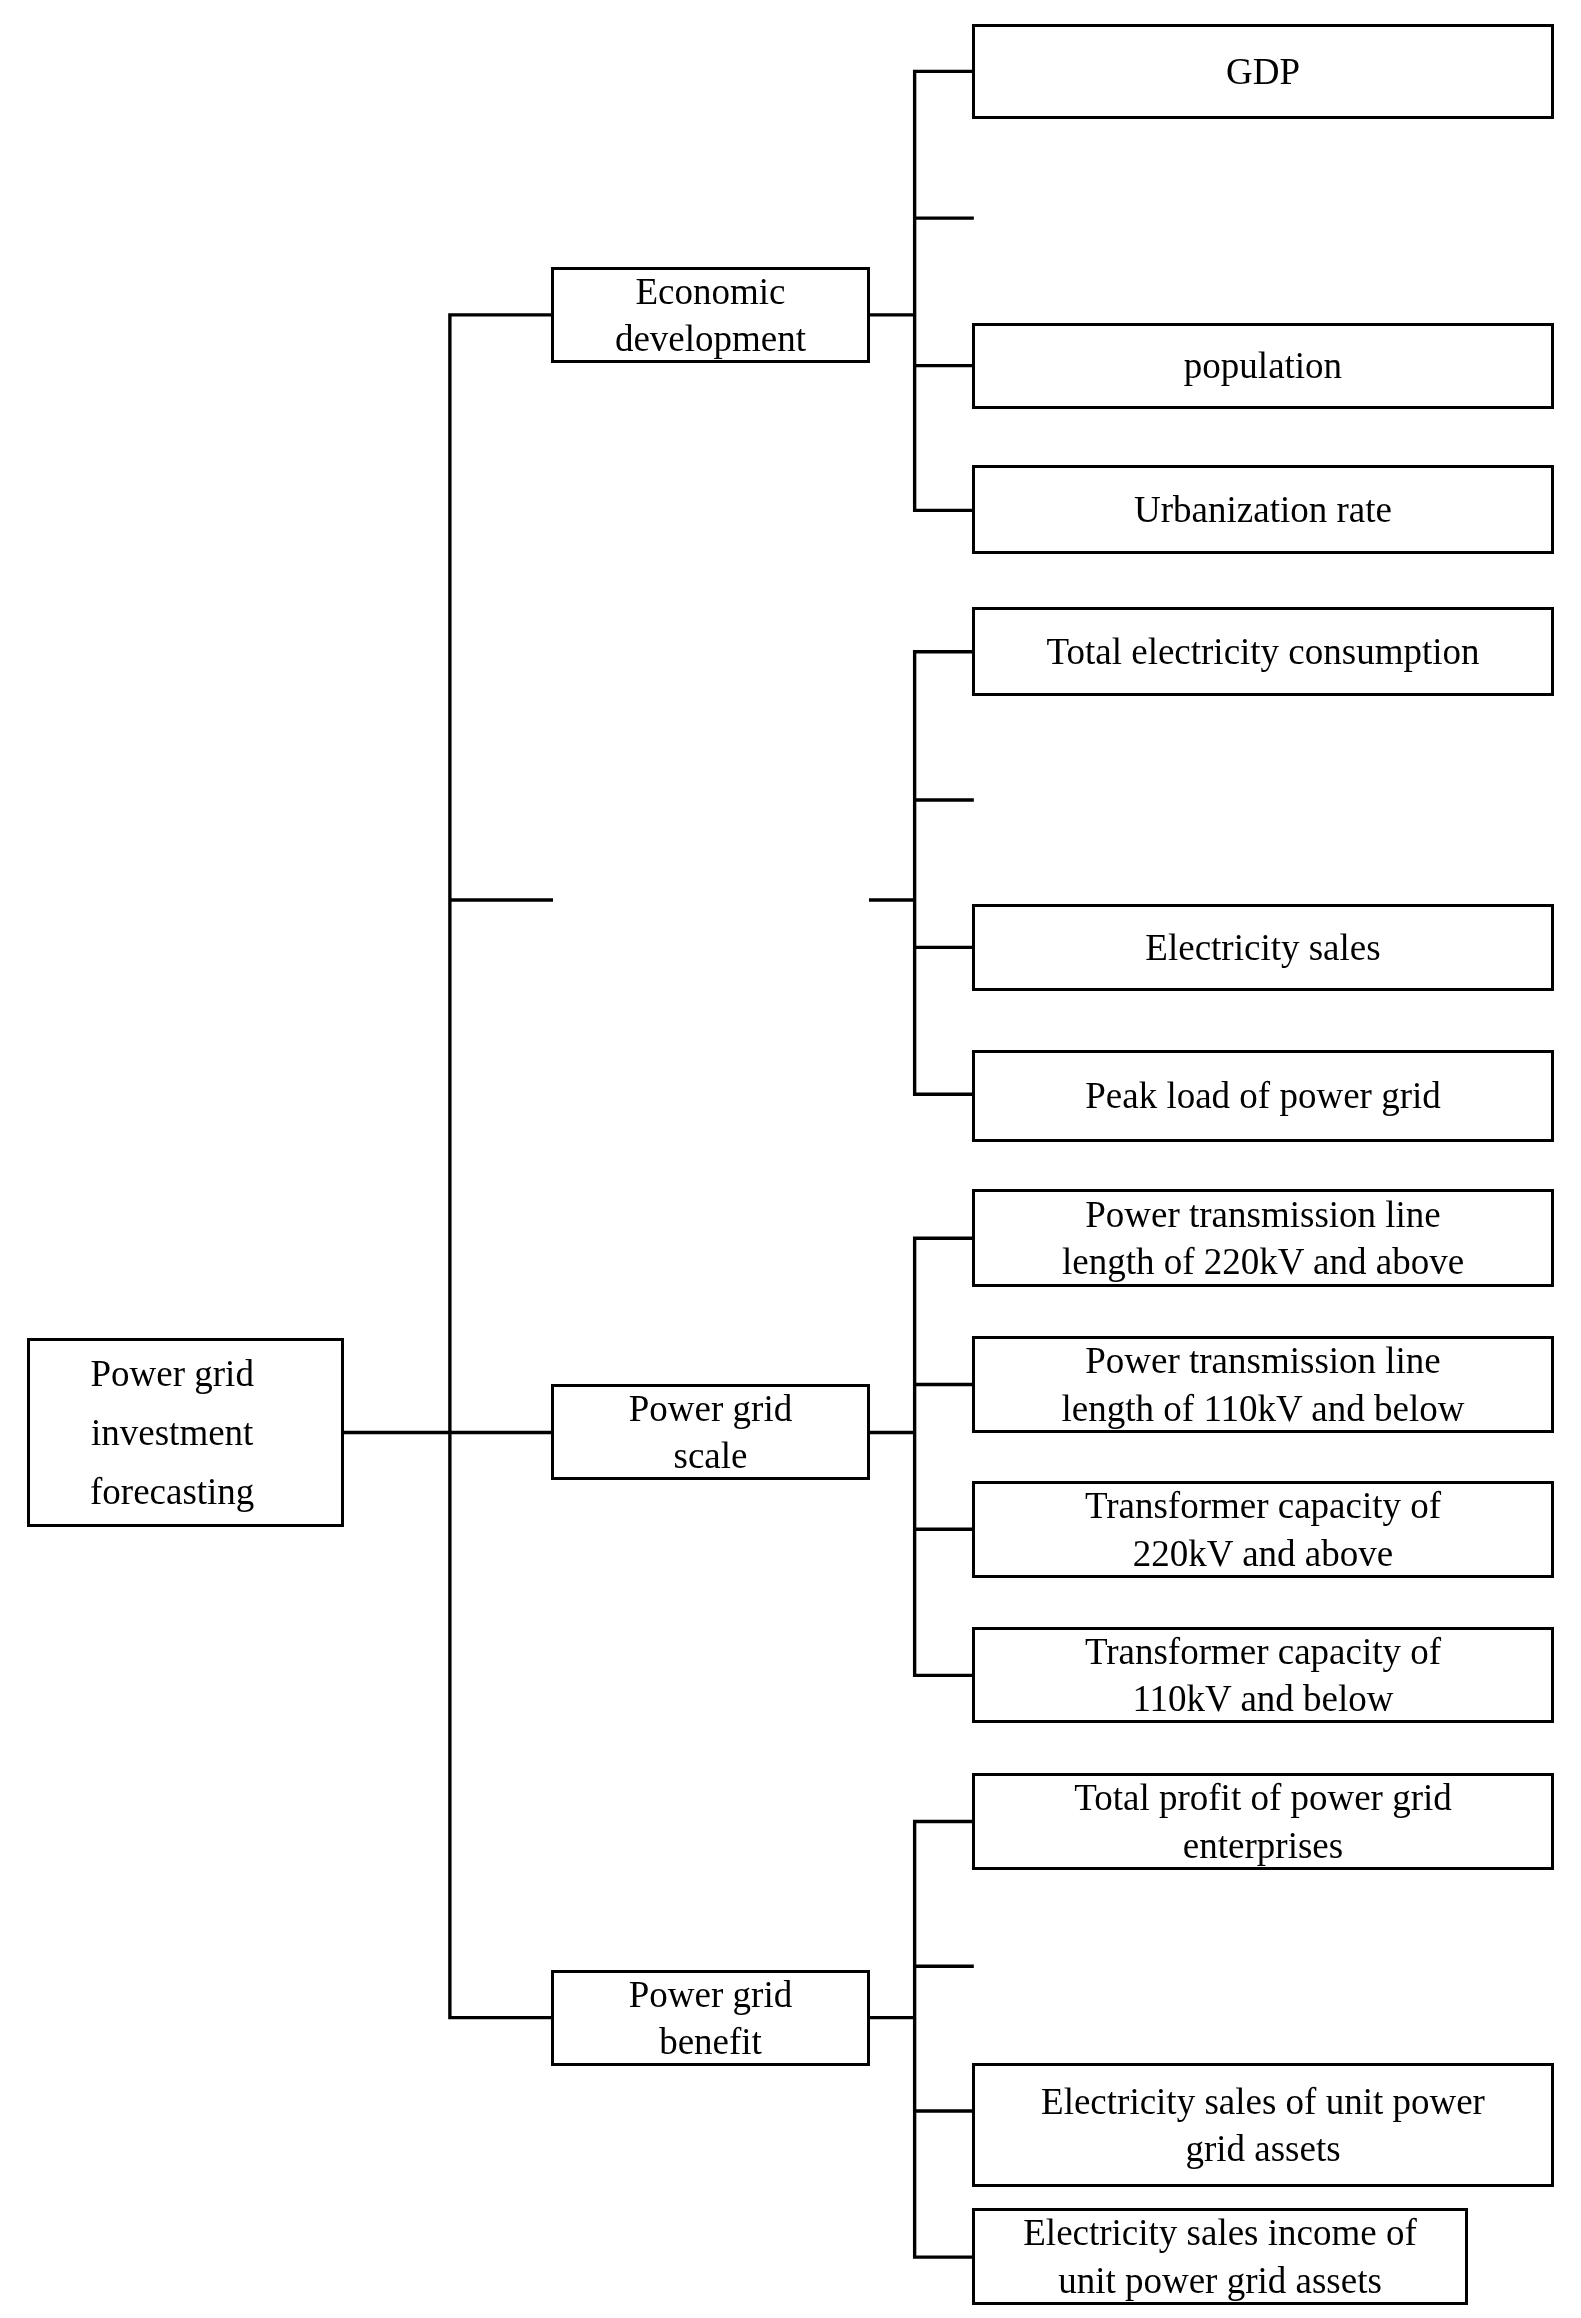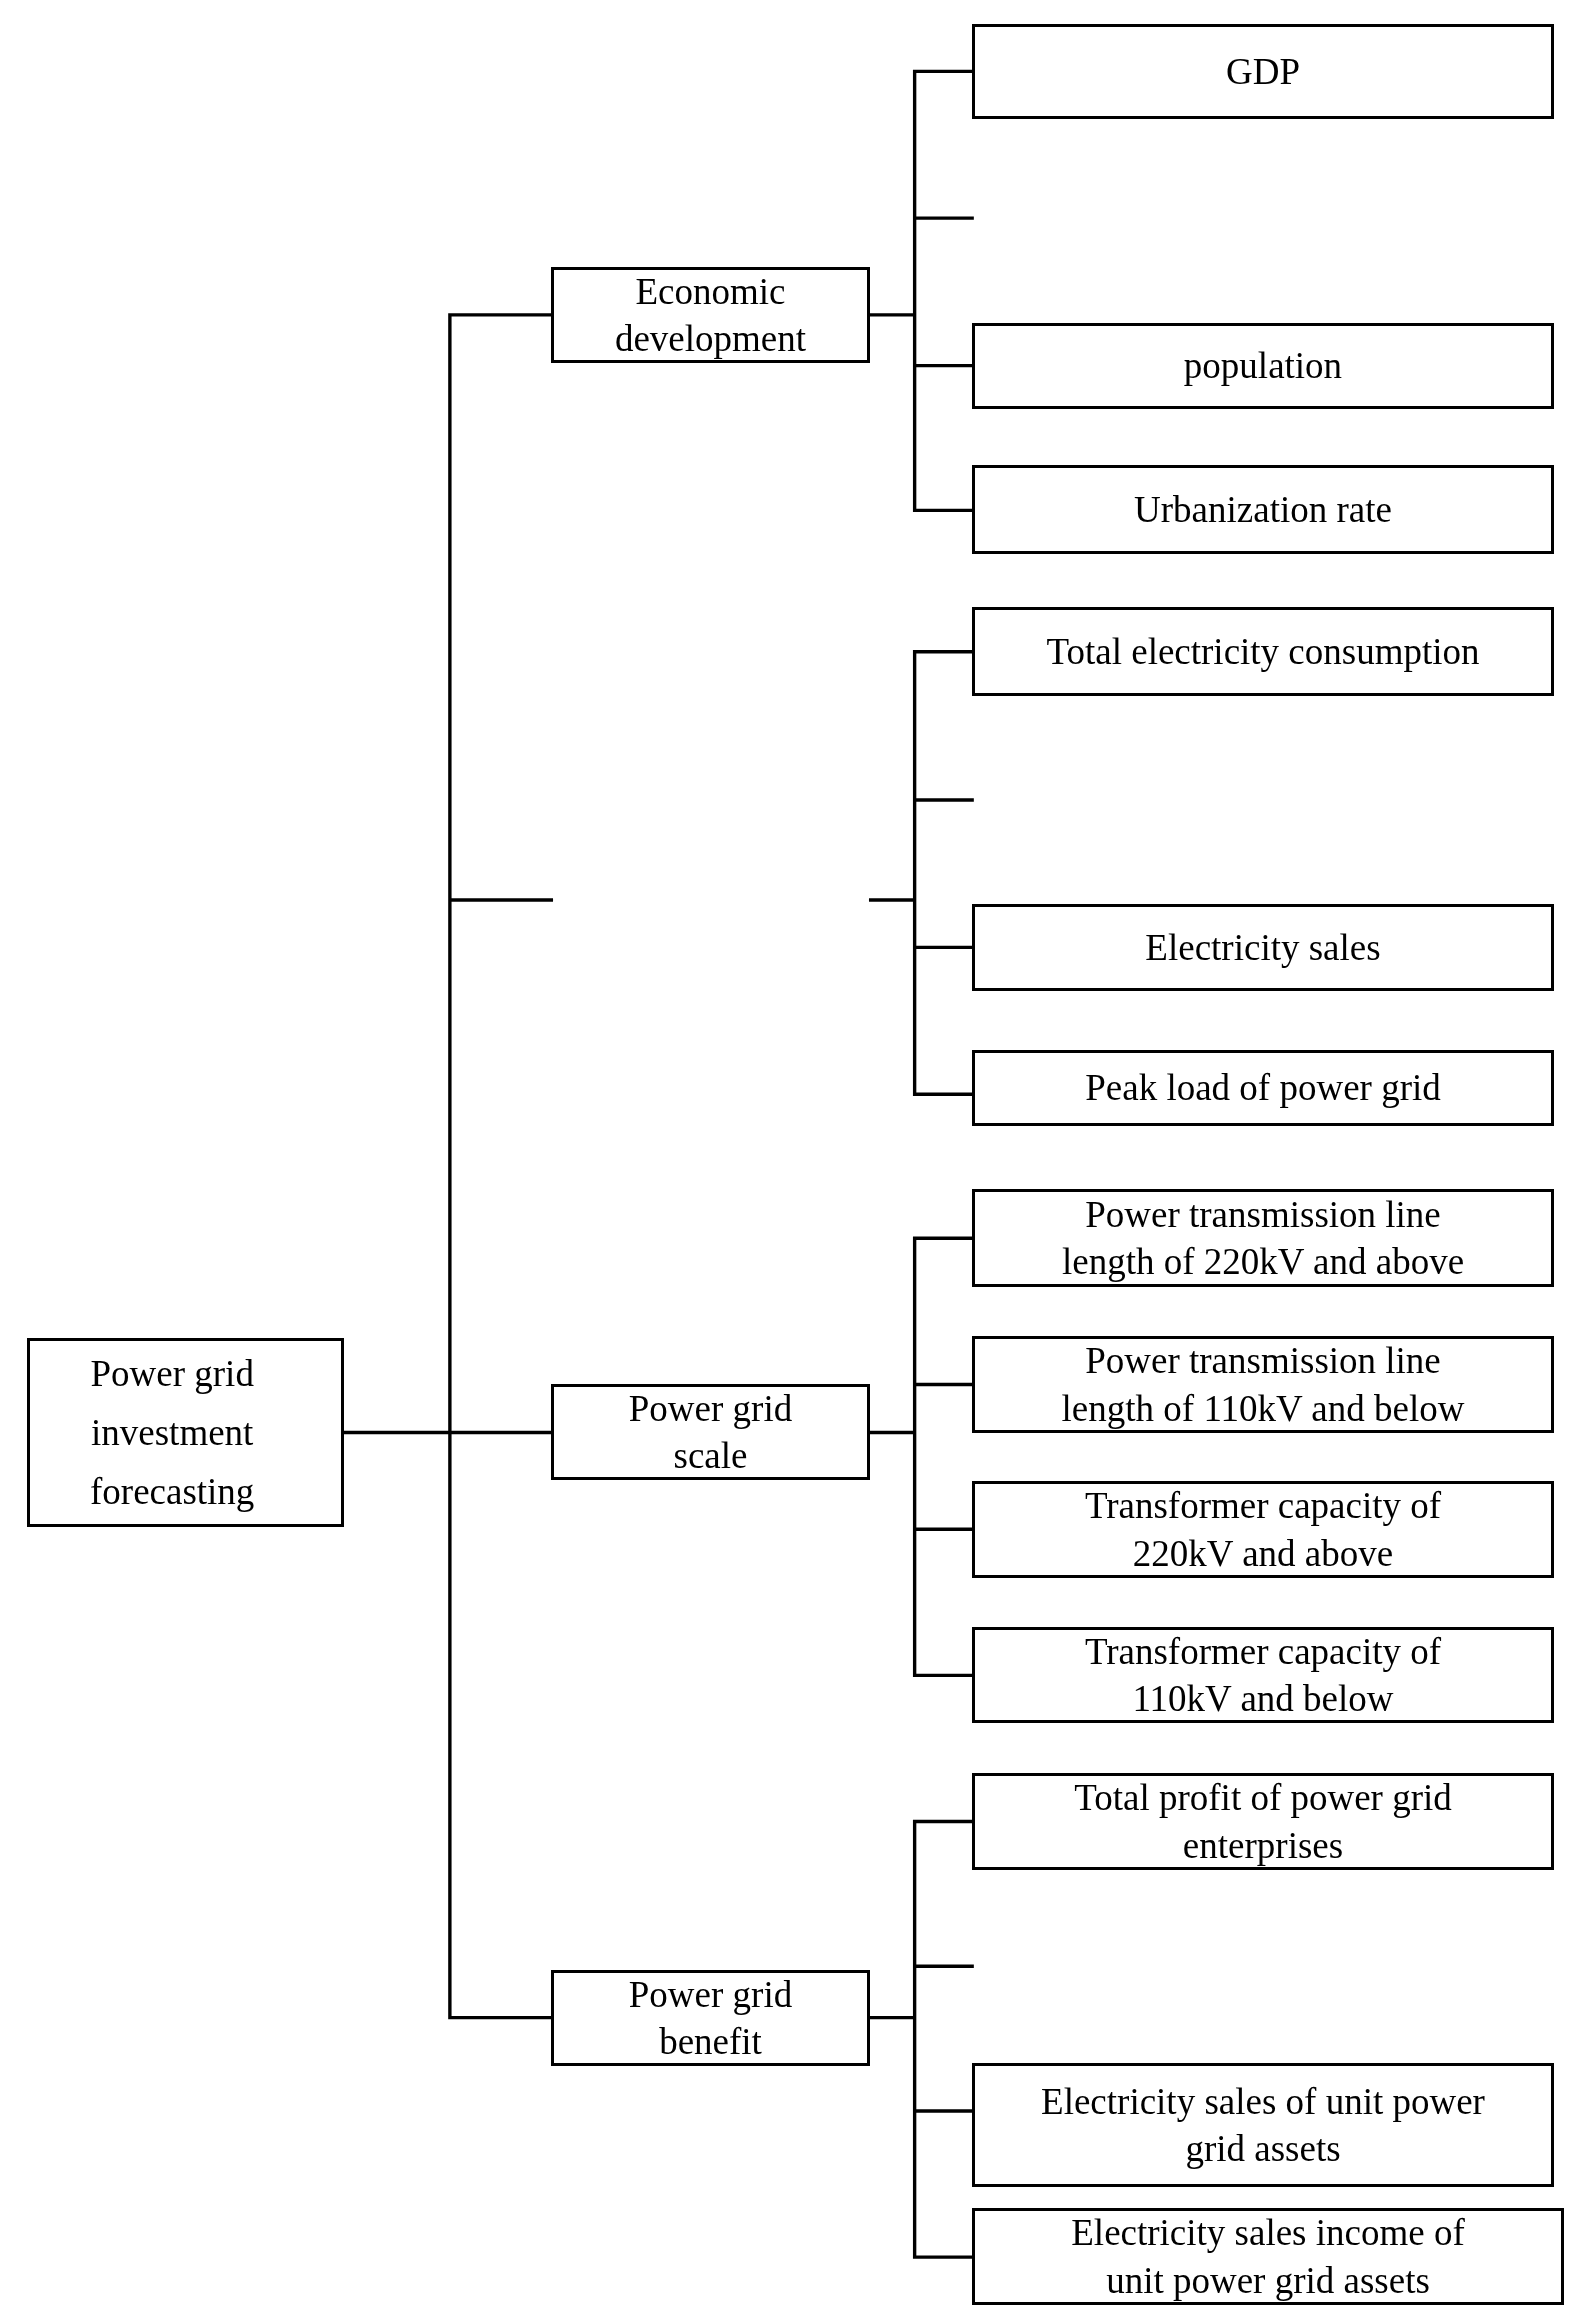--- a/index.html
+++ b/index.html
@@ -95,21 +95,21 @@
   <div class="node" style="left:972px; top:465px; width:582px; height:89px;">
     <span class="label">Urbanization rate</span>
   </div>
 
   <div class="node" style="left:972px; top:607px; width:582px; height:89px;">
     <span class="label">Total electricity consumption</span>
   </div>
   <div class="node" style="left:972px; top:904px; width:582px; height:87px;">
     <span class="label">Electricity sales</span>
   </div>
-  <div class="node" style="left:972px; top:1050px; width:582px; height:76px;">
+  <div class="node" style="left:972px; top:1050px; width:582px; height:92px;">
     <span class="label">Peak load of power grid</span>
   </div>
 
   <div class="node" style="left:972px; top:1189px; width:582px; height:98px;">
     <span class="label">Power transmission line
 length of 220kV and above</span>
   </div>
   <div class="node" style="left:972px; top:1336px; width:582px; height:97px;">
     <span class="label">Power transmission line
 length of 110kV and below</span>
@@ -124,19 +124,19 @@
   </div>
 
   <div class="node" style="left:972px; top:1773px; width:582px; height:97px;">
     <span class="label">Total profit of power grid
 enterprises</span>
   </div>
   <div class="node" style="left:972px; top:2063px; width:582px; height:124px;">
     <span class="label">Electricity sales of unit power
 grid assets</span>
   </div>
-  <div class="node" style="left:972px; top:2208px; width:592px; height:97px;">
+  <div class="node" style="left:972px; top:2208px; width:496px; height:97px;">
     <span class="label">Electricity sales income of
 unit power grid assets</span>
   </div>
 
 </div>
 
 
 </body></html>

